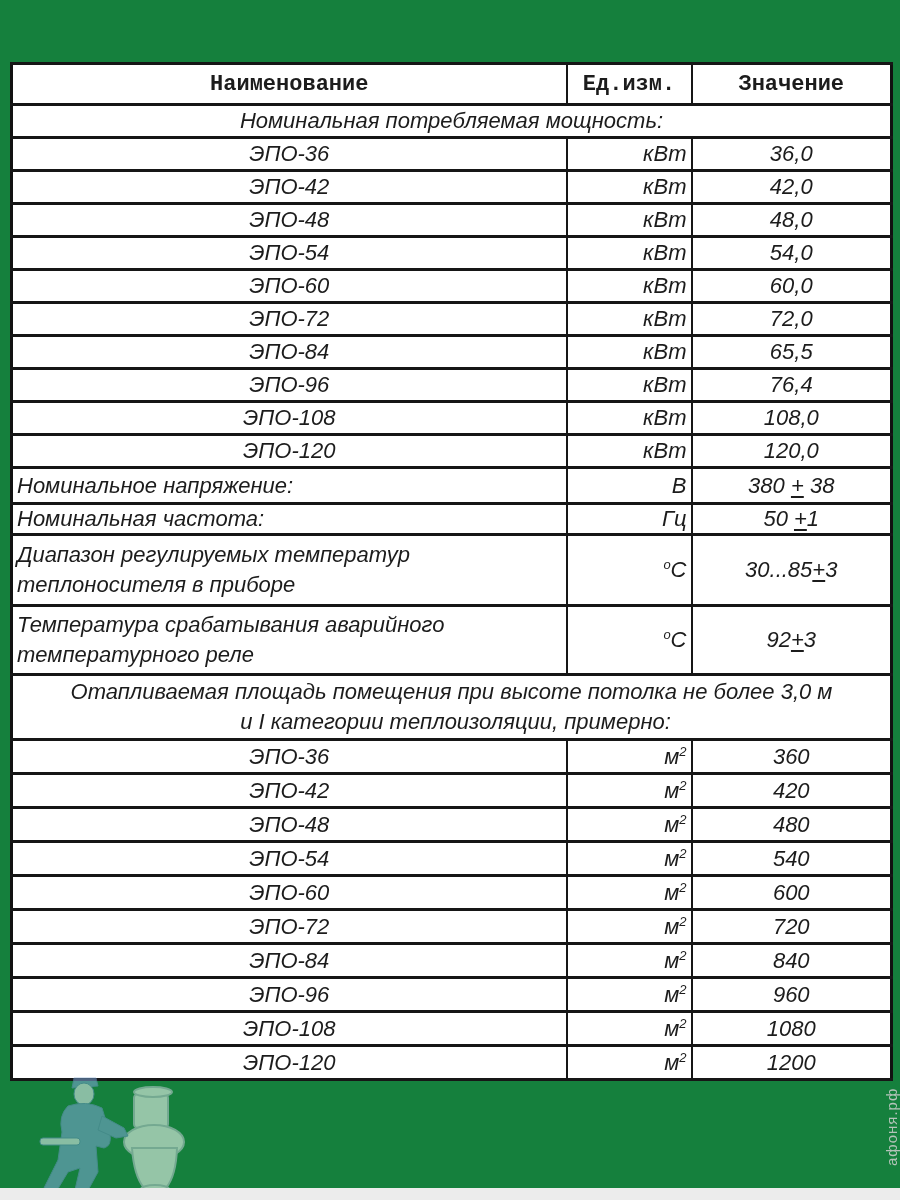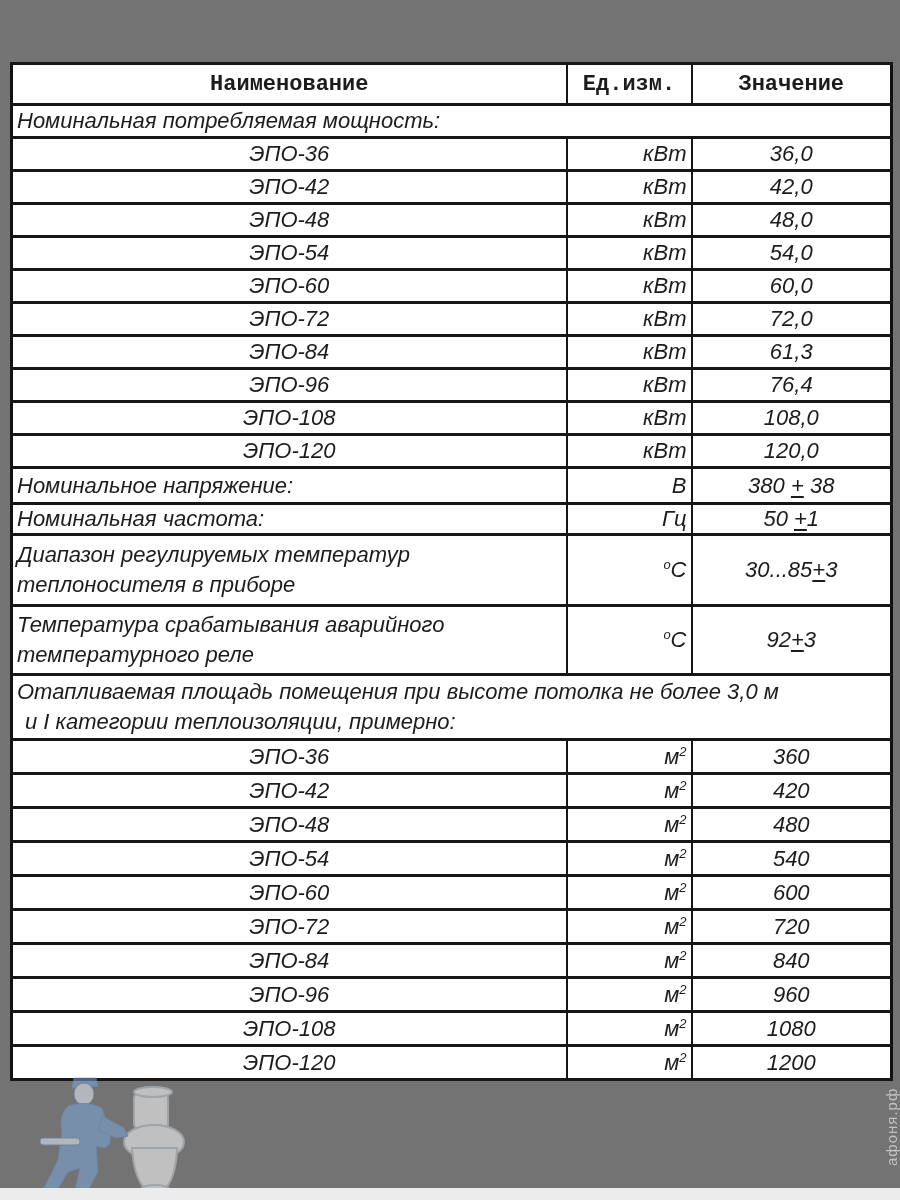--- a/index.html
+++ b/index.html
@@ -1,17 +1,17 @@
 <!DOCTYPE html>
 <html><head>
 <meta charset="utf-8">
 <style>
   html,body{margin:0;padding:0;}
   body{background:#ffffff;width:900px;height:1200px;overflow:hidden;}
-  .page{position:relative;width:900px;height:1200px;background:#737373;}
+  .page{position:relative;width:900px;height:1200px;background:#15803d;}
   table.spec{
     position:absolute;left:10px;top:62px;width:880px;
     border-collapse:collapse;table-layout:fixed;
     background:#ffffff;
   }
   table.spec th, table.spec td{
     border:2px solid #161616;
     border-top-width:3px;border-bottom-width:3px;
     padding:0 4px;vertical-align:middle;overflow:hidden;
     color:#1c1c1c;
@@ -31,21 +31,21 @@
   tr.h-v td{height:33px;}
   tr.h-f td{height:28px;}
   tr.h-2a td{height:68px;}
   tr.h-2b td{height:66px;}
   tr.h-sec2 td{height:62px;}
   tr.h-item2 td{height:31px;}
   td.name-c{text-align:center;}
   td.name-l{text-align:left;padding-left:22px;}
   td.unit{text-align:right;}
   td.val{text-align:center;}
-  td.section{text-align:left;padding-left:22px;}
+  td.section{text-align:center;padding-left:22px;}
   .nm-line{display:block;line-height:1.35;}
   .nm-line2{padding-left:8px;}
   .sup{font-size:13px;vertical-align:super;line-height:0;}
   .pm{text-decoration:underline;text-underline-offset:3px;}
   .site-watermark{
     position:absolute;right:0px;bottom:8px;height:130px;
     writing-mode:vertical-rl;transform:rotate(180deg);
     font-family:"Liberation Sans",sans-serif;font-size:15px;
     color:#cfcfcf;letter-spacing:1px;opacity:0.85;
     text-align:center;
@@ -105,21 +105,21 @@
         <td class="val"><span>60,0</span><span class="pm"></span><span></span></td>
       </tr>
       <tr class="h-item">
         <td class="name-c">ЭПО-72</td>
         <td class="unit"><span class="sup"></span><span>кВт</span><span class="sup"></span></td>
         <td class="val"><span>72,0</span><span class="pm"></span><span></span></td>
       </tr>
       <tr class="h-item">
         <td class="name-c">ЭПО-84</td>
         <td class="unit"><span class="sup"></span><span>кВт</span><span class="sup"></span></td>
-        <td class="val"><span>61,3</span><span class="pm"></span><span></span></td>
+        <td class="val"><span>65,5</span><span class="pm"></span><span></span></td>
       </tr>
       <tr class="h-item">
         <td class="name-c">ЭПО-96</td>
         <td class="unit"><span class="sup"></span><span>кВт</span><span class="sup"></span></td>
         <td class="val"><span>76,4</span><span class="pm"></span><span></span></td>
       </tr>
       <tr class="h-item">
         <td class="name-c">ЭПО-108</td>
         <td class="unit"><span class="sup"></span><span>кВт</span><span class="sup"></span></td>
         <td class="val"><span>108,0</span><span class="pm"></span><span></span></td>

